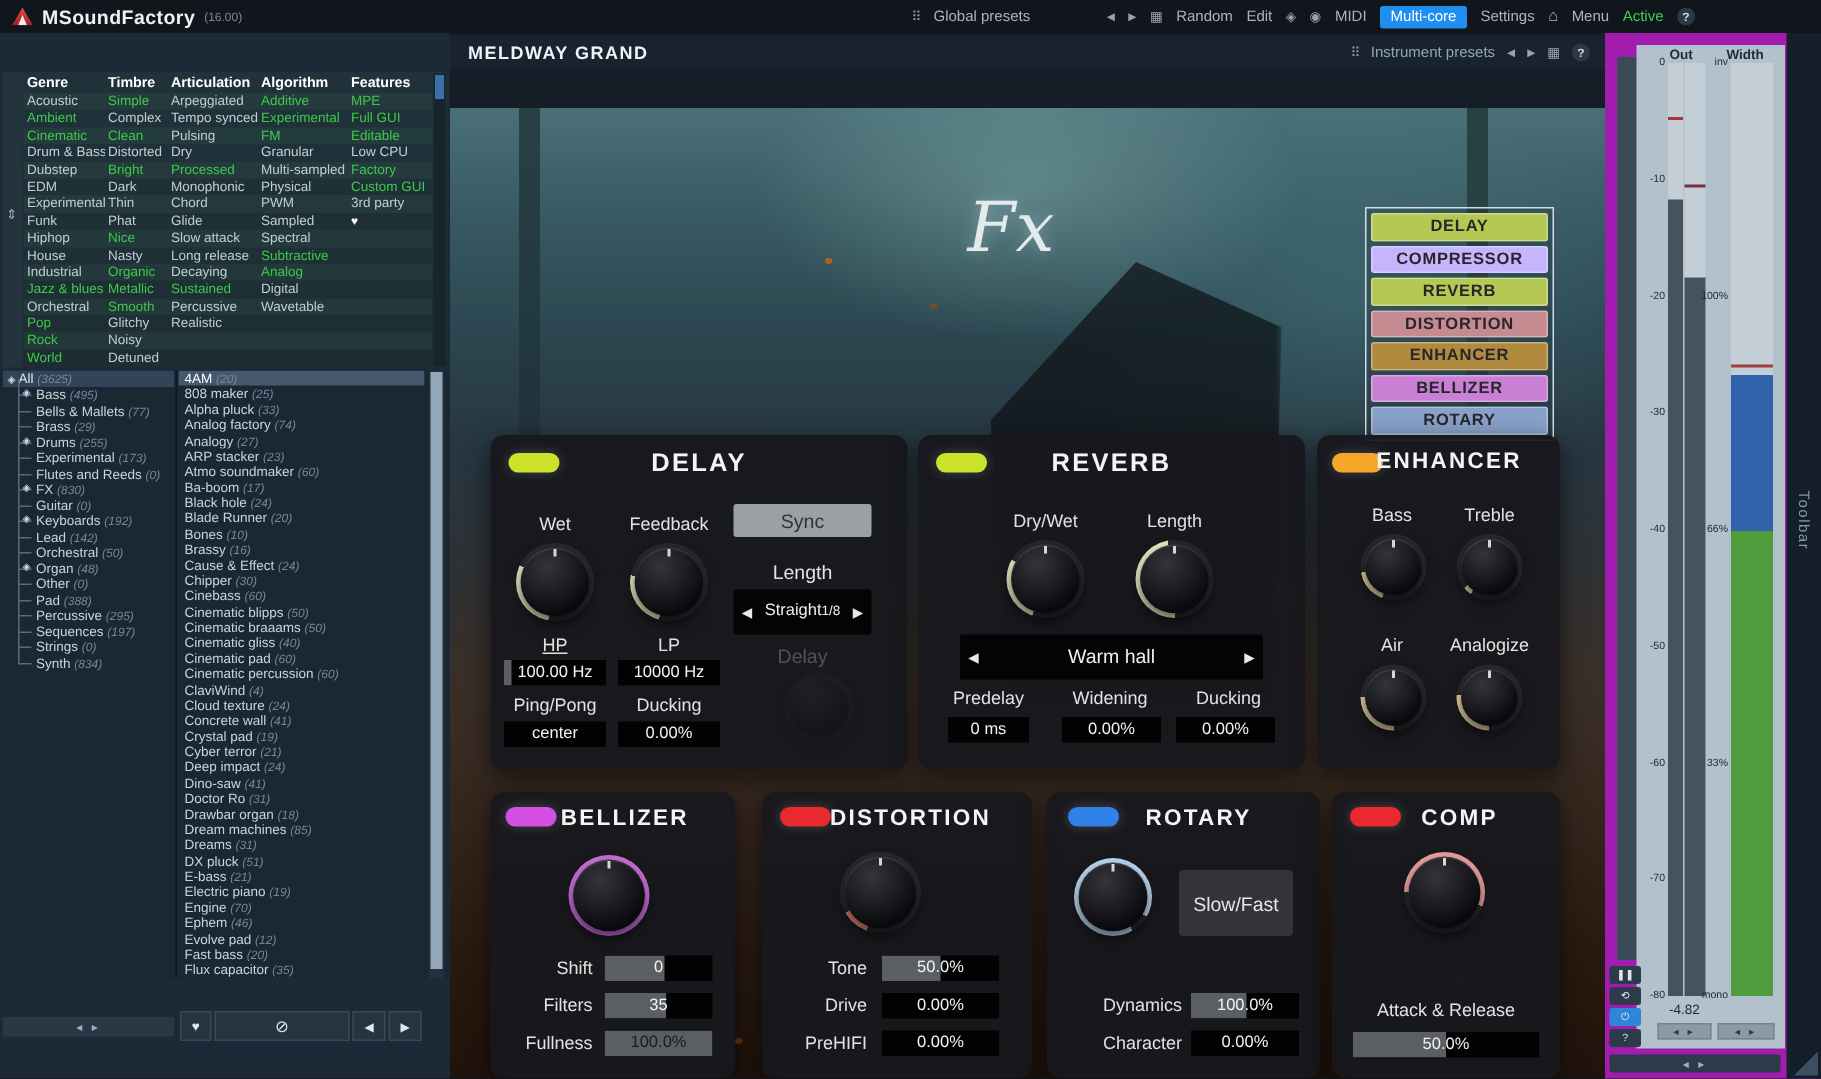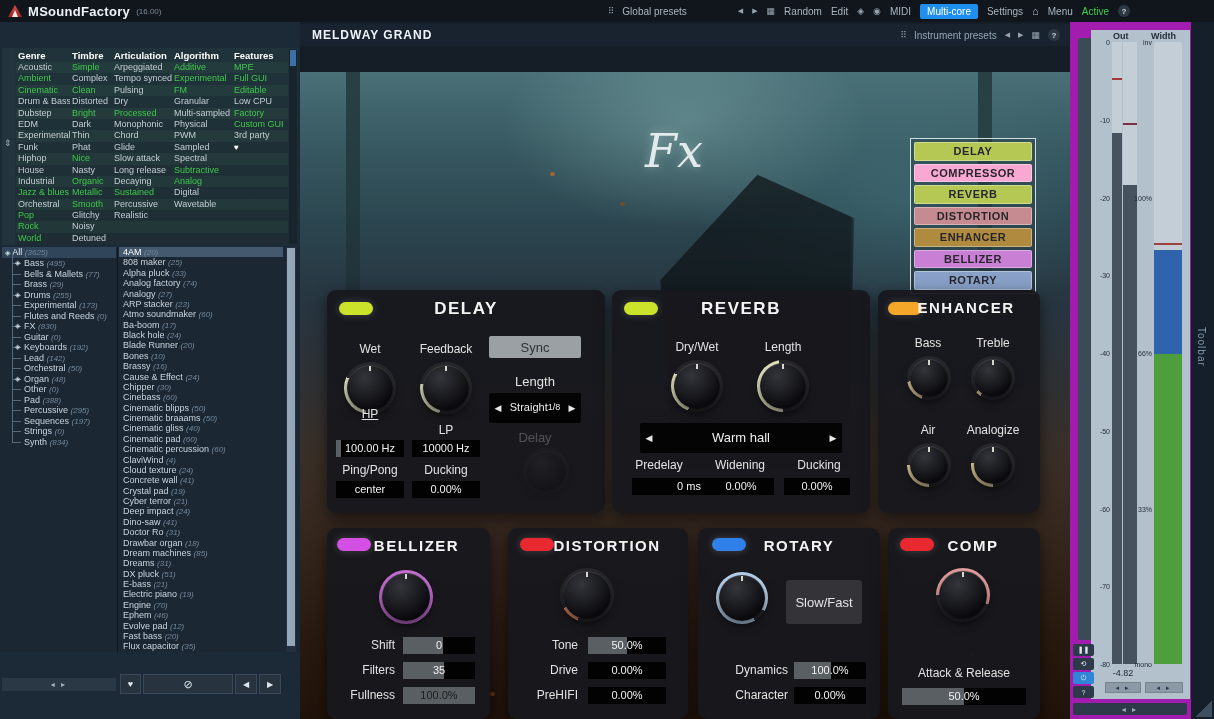--- a/index.html
+++ b/index.html
@@ -368,21 +368,21 @@
     <div class="stage">
       <div class="stage-bg"></div>
       <div class="trunk" style="left:6%;"></div>
       <div class="trunk" style="left:88%;"></div>
       <div class="piano"></div>
       <div class="leaves"></div>
       <div class="fx-logo">Fx</div>
 
       <div class="chain" id="chain">
           <div class="chain-row" style="background: rgb(182, 200, 84);">DELAY</div>
-          <div class="chain-row" style="background: #f9a8d4;">COMPRESSOR</div>
+          <div class="chain-row" style="background: #c4b5fd;">COMPRESSOR</div>
           <div class="chain-row" style="background: rgb(182, 200, 84);">REVERB</div>
           <div class="chain-row" style="background: rgb(197, 139, 144);">DISTORTION</div>
           <div class="chain-row" style="background: rgb(176, 138, 62);">ENHANCER</div>
           <div class="chain-row" style="background: rgb(201, 127, 211);">BELLIZER</div>
           <div class="chain-row" style="background: rgb(137, 161, 200);">ROTARY</div>
         </div>
 
       <div class="pnl" style="left:27px;top:218px;width:278px;height:223px;">
         <div class="led glow" style="left: 12px; top: 12px; background: rgb(203, 227, 42);"></div>
         <div class="ptitle">DELAY</div>
@@ -401,21 +401,21 @@
         <div class="graybtn" style="left:162px;top:46px;width:92px;height:22px;">Sync</div>
         <div class="klabel" style="left:162px;top:84px;width:92px;font-size:13px;">Length</div>
         <div class="selbox" style="left:162px;top:103px;width:92px;height:30px;">
           <span class="sarr l">◀</span>
           <div class="stext">
               <span style="font-size:11px;">Straight</span>
               <span style="font-size:9px;">1/8</span>
             </div>
           <span class="sarr r">▶</span>
         </div>
-        <div class="klabel" style="left:8px;top:117px;width:70px;text-decoration:underline;">HP</div>
+        <div class="klabel" style="left:8px;top:133px;width:70px;text-decoration:underline;">HP</div>
         <div class="vfield" style="left:9px;top:150px;width:68px;">
             <div class="fill" style="width:7%;"></div>
             <div class="val">100.00 Hz</div>
           </div>
         <div class="klabel" style="left:84px;top:133px;width:70px;">LP</div>
         <div class="vfield" style="left:85px;top:150px;width:68px;">
             <div class="val">10000 Hz</div>
           </div>
         <div class="klabel ghost" style="left:162px;top:140px;width:92px;font-size:13px;">Delay</div>
         <div class="knob ghost" style="left:196px;top:158px;width:46px;height:46px;--sweep:0deg;">
@@ -448,21 +448,21 @@
             <div class="tick"></div>
           </div>
         <div class="selbox" style="left:28px;top:133px;width:202px;height:30px;">
           <span class="sarr l">◀</span>
           <div class="stext">
               <span style="font-size:13px;">Warm hall</span>
             </div>
           <span class="sarr r">▶</span>
         </div>
         <div class="klabel" style="left:8px;top:168px;width:78px;">Predelay</div>
-        <div class="vfield" style="left:20px;top:188px;width:54px;padding-left:30px;">
+        <div class="vfield" style="left:20px;top:188px;width:54px;">
             <div class="val">0 ms</div>
           </div>
         <div class="klabel" style="left:88px;top:168px;width:80px;">Widening</div>
         <div class="vfield" style="left:96px;top:188px;width:66px;">
             <div class="val">0.00%</div>
           </div>
         <div class="klabel" style="left:168px;top:168px;width:78px;">Ducking</div>
         <div class="vfield" style="left:172px;top:188px;width:66px;">
             <div class="val">0.00%</div>
           </div>

